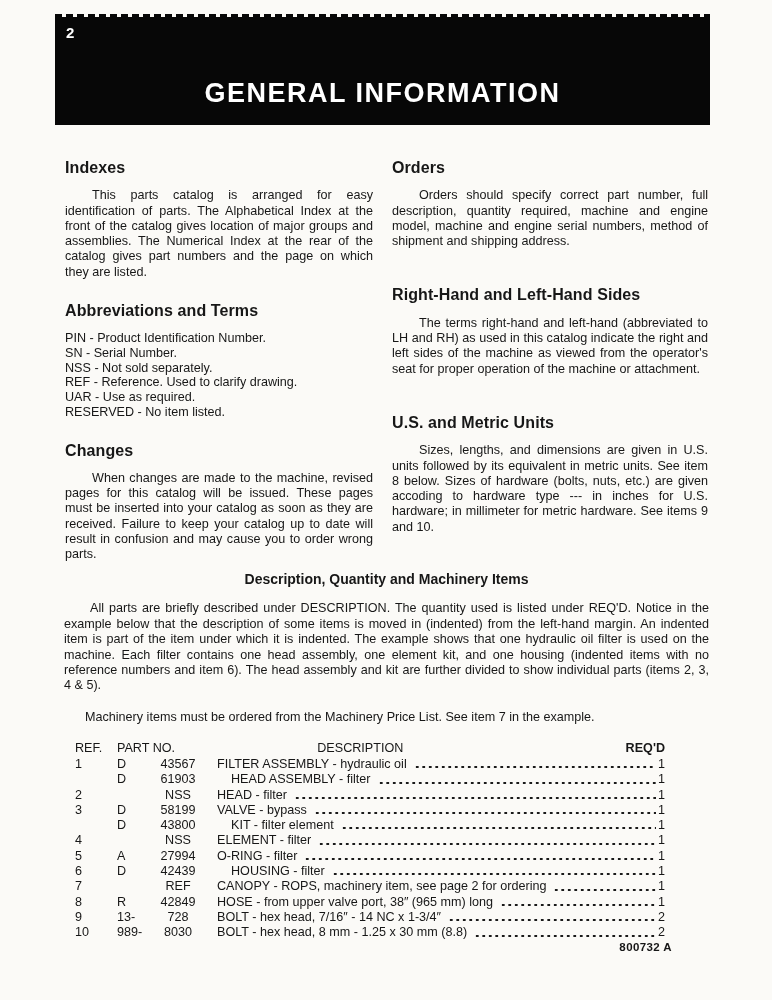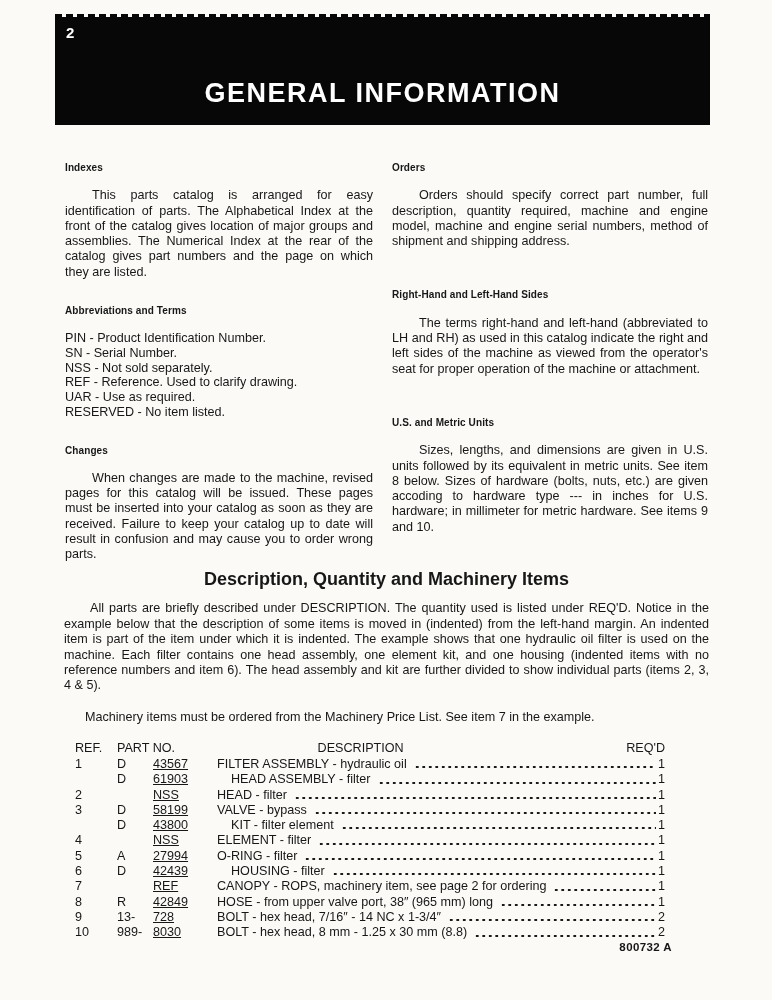--- a/index.html
+++ b/index.html
@@ -23,41 +23,41 @@
   .pagenum{position:absolute;left:11px;top:7px;font-size:15px;font-weight:bold;}
   .band-title{
     position:absolute;left:0;right:0;top:61px;text-align:center;
     font-size:27px;font-weight:bold;letter-spacing:1.5px;
   }
   
   .col{position:absolute;top:160px;font-size:12.6px;line-height:15.3px;}
   .col-left{left:65px;width:308px;}
   .col-right{left:392px;width:316px;}
   .sec{margin-bottom:25px;}
-  .sec-h{font-size:10px;font-weight:bold;margin:0 0 13px 0;letter-spacing:.1px;}
+  .sec-h{font-size:16px;font-weight:bold;margin:0 0 13px 0;letter-spacing:.1px;}
   .sec-p{margin:0;text-align:justify;text-indent:27px;}
   .abbr-line{margin:0;line-height:14.7px;}
   .col-left .sec{margin-bottom:23px;}
   .col-right .sec{margin-bottom:38px;}
   
   .mid{position:absolute;left:64px;top:572px;width:645px;font-size:12.6px;line-height:15.4px;}
-  .mid-h{font-size:18px;font-weight:bold;text-align:center;margin:0 0 14px 0;}
+  .mid-h{font-size:14px;font-weight:bold;text-align:center;margin:0 0 14px 0;}
   .mid-p{margin:0;text-align:justify;text-indent:26px;}
   .mid-note{margin:16px 0 0 0;text-indent:21px;}
   
   .parts{position:absolute;left:75px;top:741px;width:590px;font-size:12.6px;}
   .thead{display:flex;align-items:flex-end;line-height:15px;margin-bottom:1px;}
   .h-ref{width:42px;}
   .h-part{width:86px;}
   .h-desc{flex:1;text-align:center;padding-right:108px;}
-  .h-req{text-align:center;}
+  .h-req{text-align:center;font-weight:bold;}
   .trow{display:flex;align-items:flex-end;line-height:15.3px;}
   .c-ref{width:42px;flex:none;}
   .c-pre{width:36px;flex:none;}
-  .c-num{width:50px;flex:none;text-align:left;text-decoration:underline;}
+  .c-num{width:50px;flex:none;text-align:center;}
   .c-desc{flex:none;margin-left:14px;white-space:nowrap;}
   .ind1 .c-desc{margin-left:28px;}
   .ind2 .c-desc{}
   .leader{
     flex:1 1 auto;height:4px;margin:0 2px 3px 7px;
     background-image:radial-gradient(circle,#1a1a1a 1.1px,rgba(0,0,0,0) 1.35px);
     background-size:6.5px 4px;background-repeat:repeat-x;background-position:left center;
   }
   .c-req{flex:none;}
   

